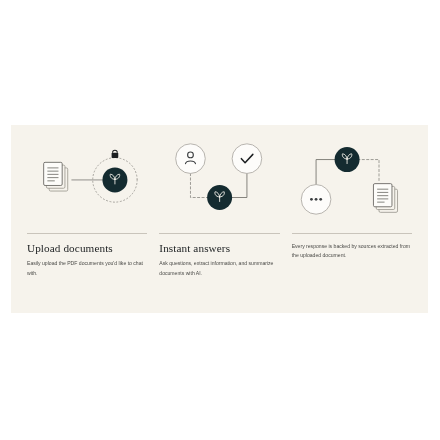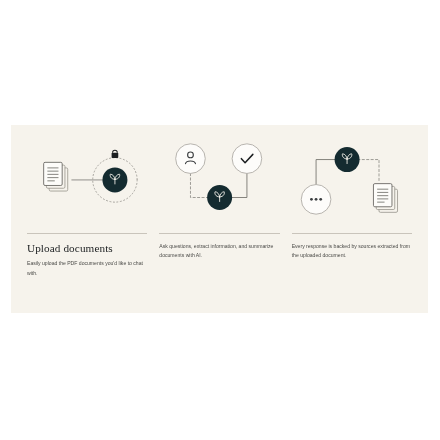--- a/index.html
+++ b/index.html
@@ -146,20 +146,21 @@
 
         <circle cx="65.5" cy="74" r="13.5" fill="#142b30"></circle>
         <g transform="translate(65.5,74) scale(0.62)" fill="none" stroke="#f6f3ec" stroke-width="1.5" stroke-linecap="round" stroke-linejoin="round">
           <path d="M0 7 L0 -1"></path>
           <path d="M0 -1 C -8 -1, -9 -8, -8 -10 C -4 -10, -0.5 -6, 0 -1 Z"></path>
           <path d="M0 -1 C 8 -1, 9 -8, 8 -10 C 4 -10, 0.5 -6, 0 -1 Z"></path>
         </g>
       </svg>
     </div>
     <div class="divider"></div>
+    <h3 class="f-title">Instant answers</h3>
     <p class="f-body">Ask questions, extract information, and summarize documents with AI.</p>
   </div>
 
   <div class="feature">
     <div class="art">
       <svg viewBox="0 0 130 108" preserveAspectRatio="xMidYMid meet">
 
         <path d="M 26 60 L 26 33 L 48 33" fill="none" stroke="#6f6d68" stroke-width="0.9" stroke-linecap="round"></path>
 
         <path d="M 71 33 L 94 33 L 94 58" fill="none" stroke="#8d8b85" stroke-width="0.9" stroke-dasharray="2.4 2.4" stroke-linecap="round"></path>

